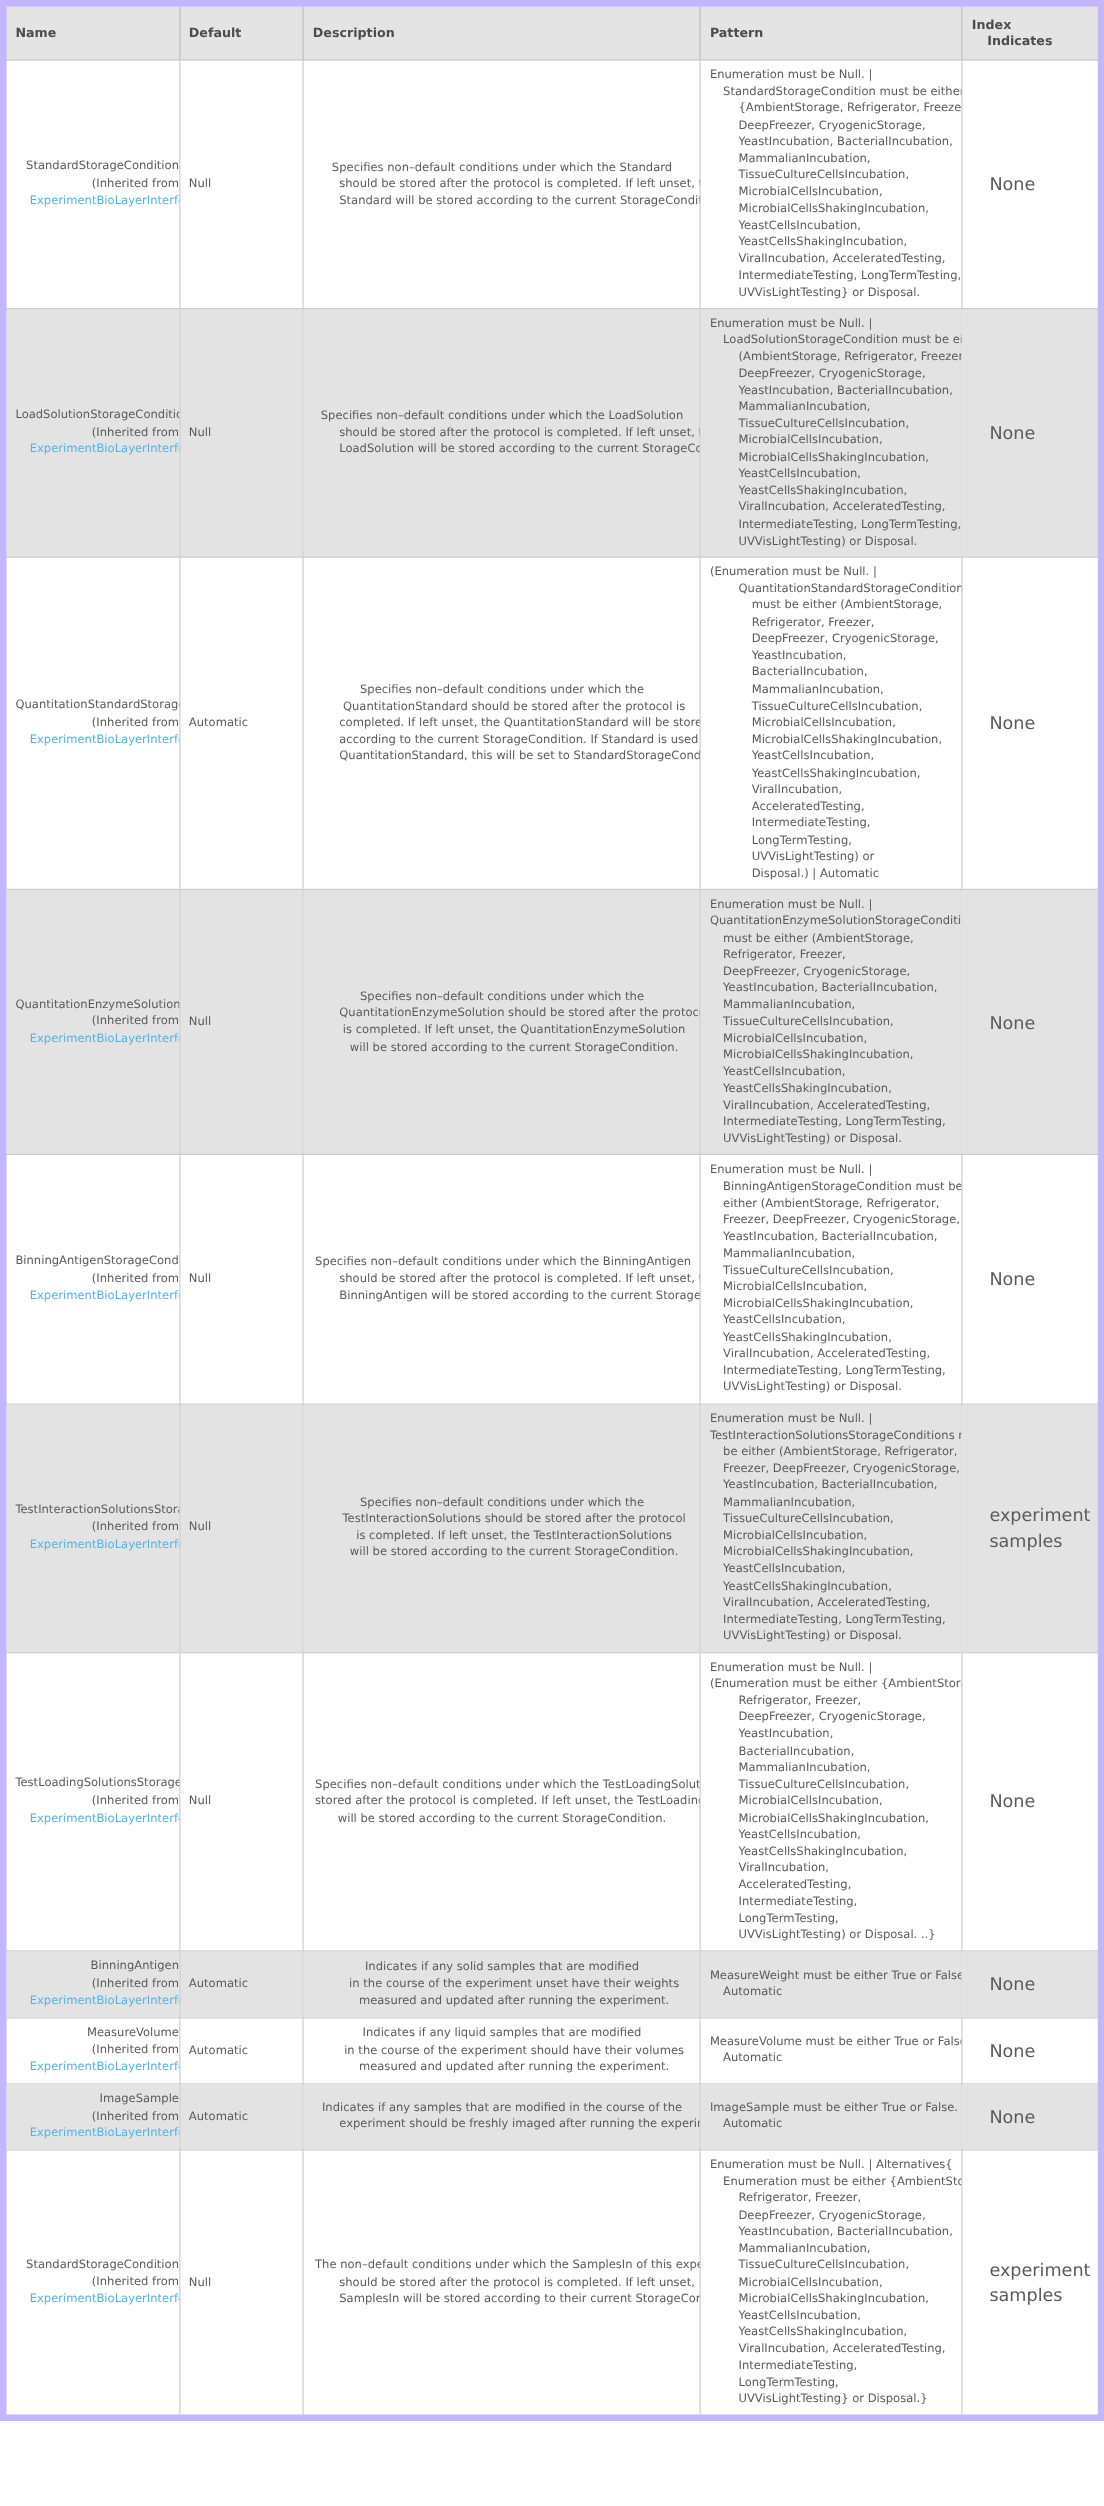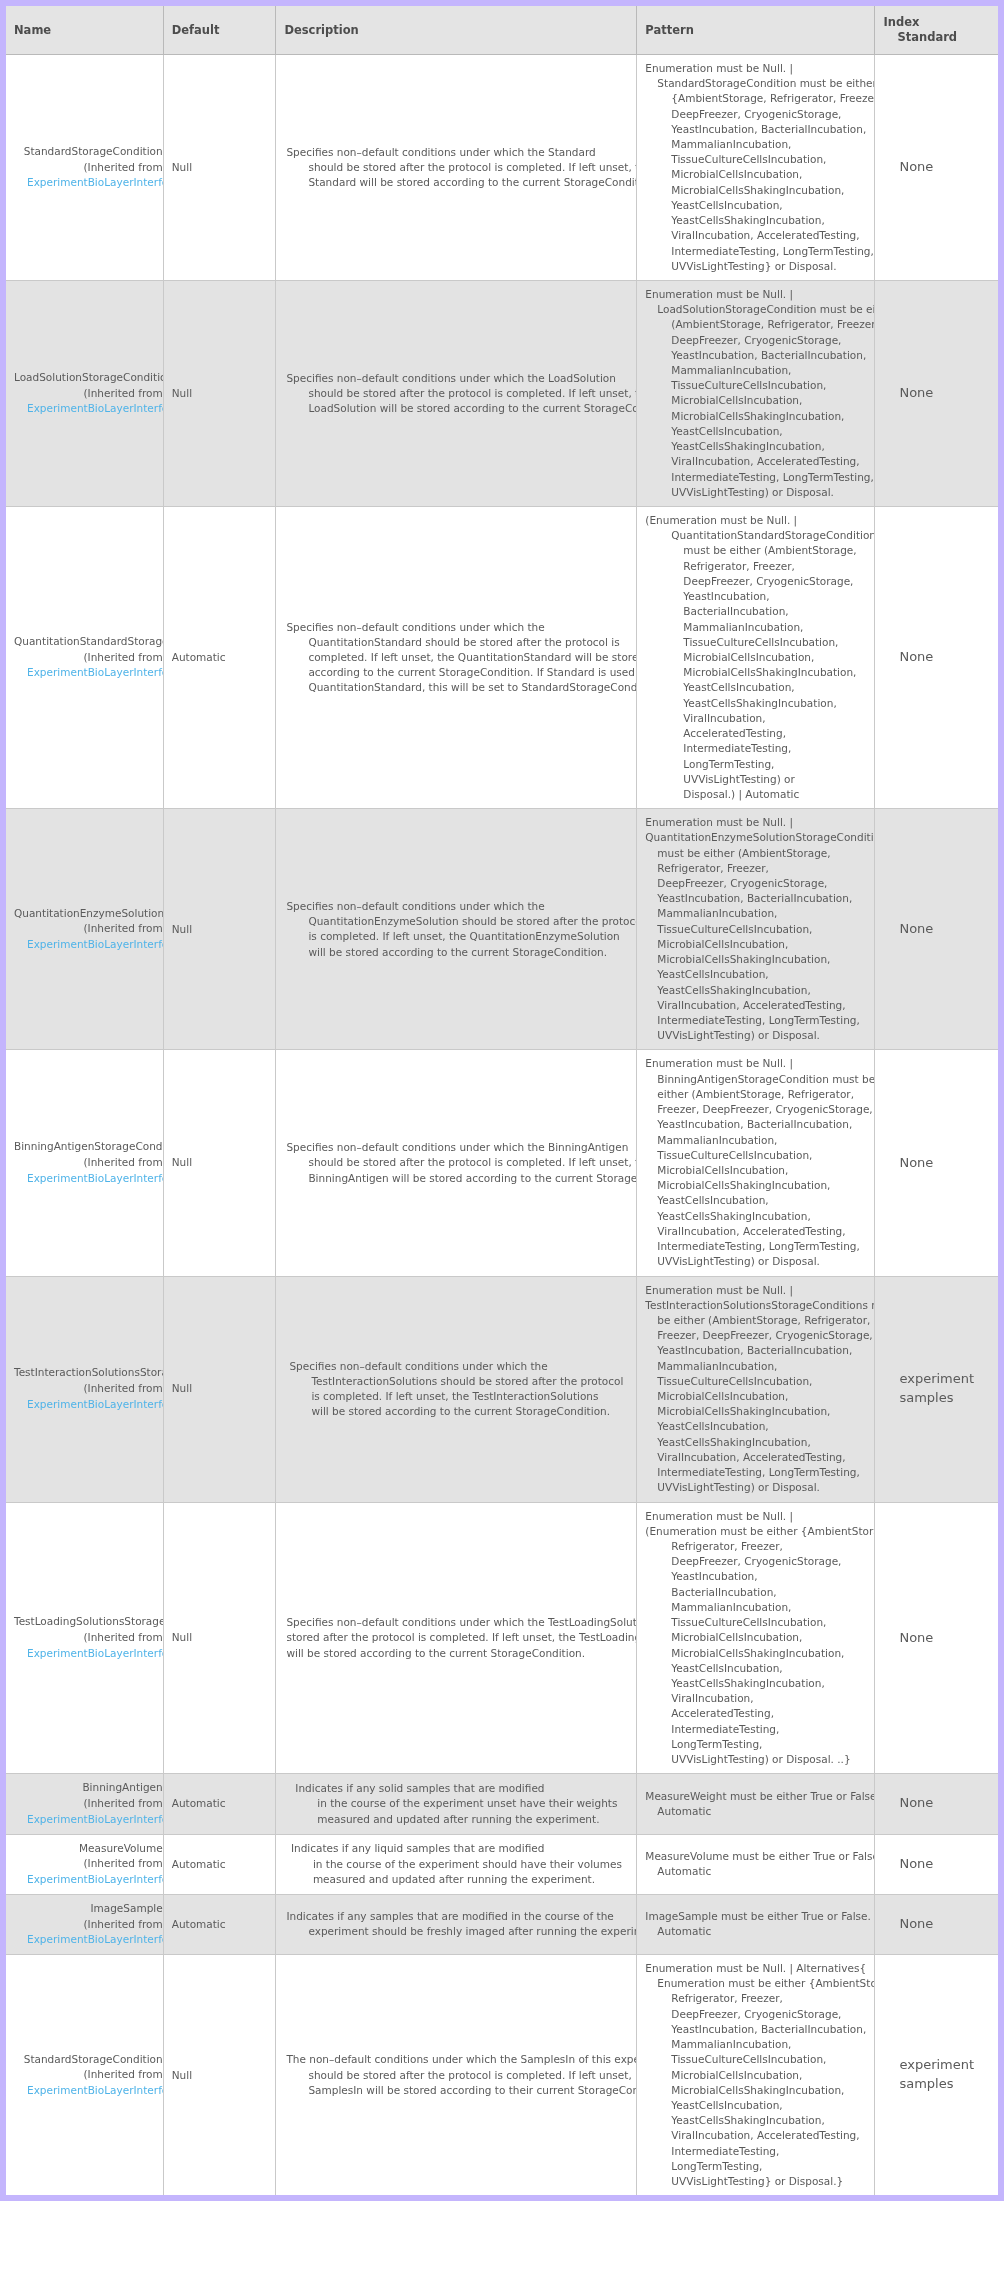--- a/index.html
+++ b/index.html
@@ -102,21 +102,21 @@
     font-size: 10.5px;
     color: #5a5a5a;
     padding-left: 8px;
     white-space: nowrap;
   }
 
   
   td.cell-desc { padding: 6px 10px; }
   .desc-block {
     display: block;
-    text-align: left;
+    text-align: center;
     margin: 0 auto;
     width: fit-content;
     max-width: 100%;
   }
   .desc-block .ln { display: block; white-space: nowrap; }
   .desc-block .ln.ind { padding-left: 22px; }
 
   
   td.cell-pattern { padding: 6px 8px; }
   .pat-block {
@@ -125,39 +125,39 @@
     margin: 0 auto;
     width: fit-content;
     max-width: 100%;
   }
   .pat-block .ln { display: block; white-space: nowrap; }
   .pat-block .ln.i1 { padding-left: 12px; }
   .pat-block .ln.i2 { padding-left: 26px; }
   .pat-block .ln.i3 { padding-left: 38px; }
 
   td.cell-index {
-    font-size: 13px;
+    font-size: 16px;
     color: #5a5a5a;
     padding-left: 24px;
   }
 </style>
 </head>
 <body>
 
 <table class="options-table">
   <thead>
     <tr>
       <th class="col-name">Name</th>
       <th class="col-default">Default</th>
       <th class="col-desc">Description</th>
       <th class="col-pattern">Pattern</th>
       <th class="col-index">
         <span class="hdr-index">
           <span class="l1">Index</span>
-          <span class="l2">Standard</span>
+          <span class="l2">Indicates</span>
         </span>
       </th>
     </tr>
   </thead>
   <tbody id="table-body">
       <tr class="plain">
         <td class="cell-name">
           <span class="name-title">StandardStorageCondition</span>
           <span class="name-inherit">(Inherited from</span>
           <span class="name-link">ExperimentBioLayerInterferon</span>

